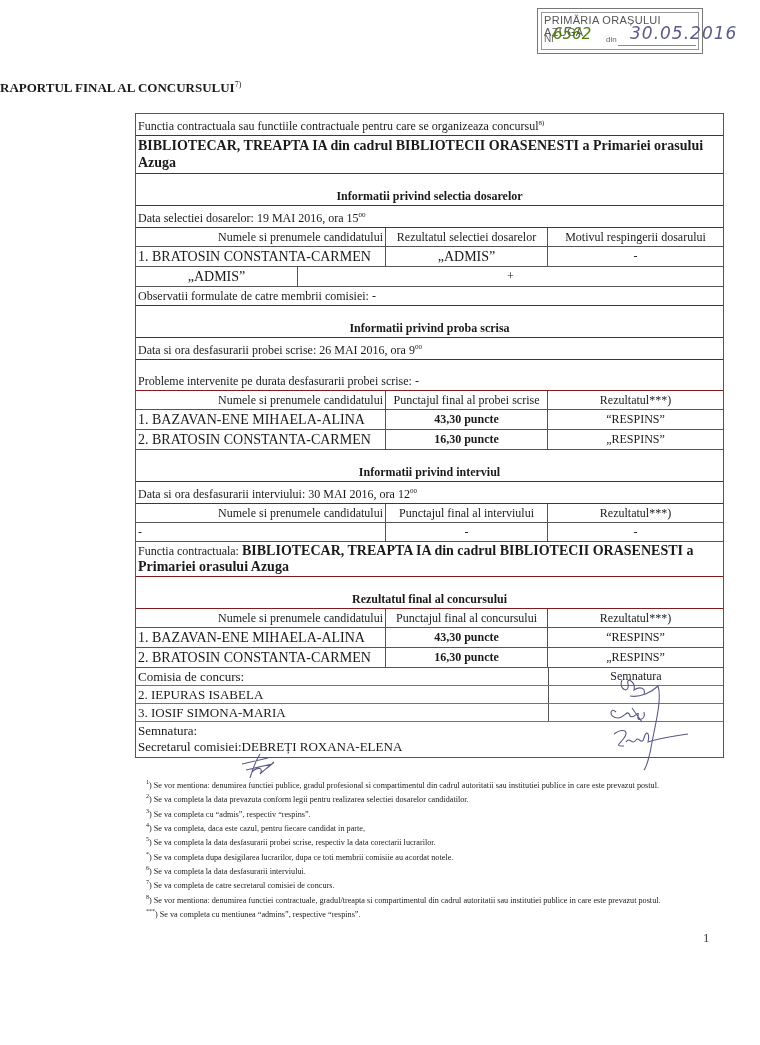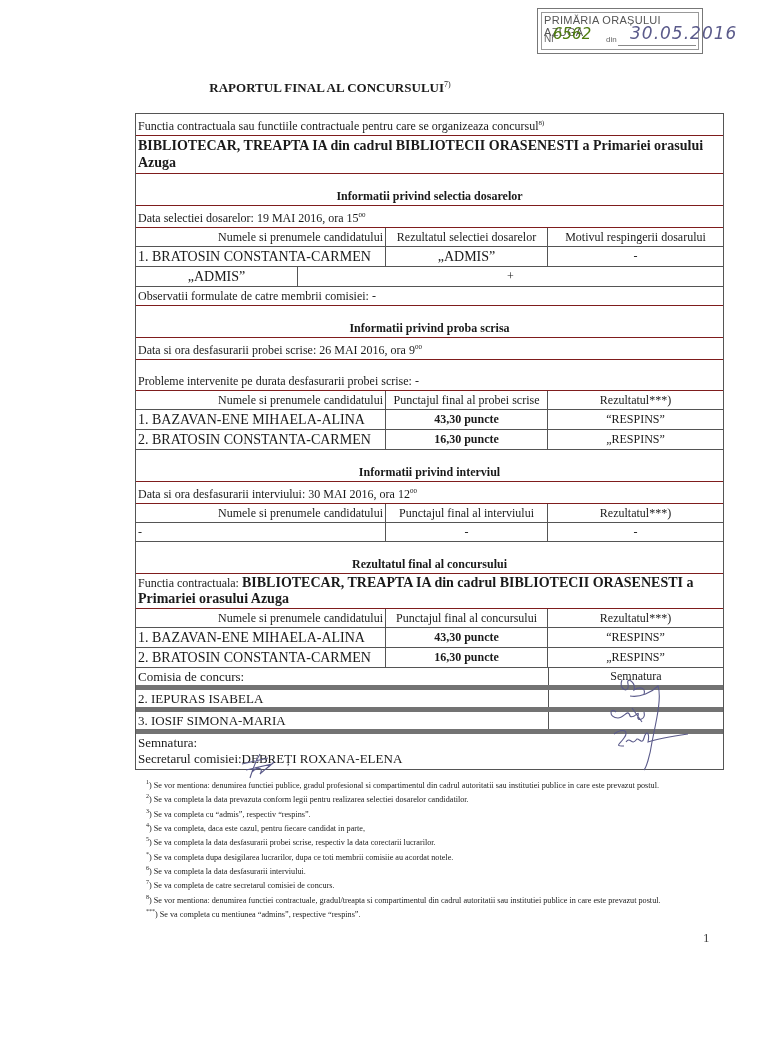--- a/index.html
+++ b/index.html
@@ -13,40 +13,40 @@
   .stamp-no { position:absolute; left:6px; top:24px; font-family:"Liberation Sans", sans-serif;
               font-size:10px; color:#666; }
   .stamp-num { position:absolute; left:15px; top:16px; font-family:"DejaVu Sans", sans-serif;
                font-size:15px; color:#4d7c0f; font-style:italic; }
   .stamp-din { position:absolute; left:68px; top:26px; font-size:8px; color:#666;
                font-family:"Liberation Sans", sans-serif; }
   .stamp-date { position:absolute; left:92px; top:14px; font-size:17px; color:#5a5a8a;
                 font-style:italic; font-family:"DejaVu Sans", sans-serif; letter-spacing:1px; }
   .stamp-line { position:absolute; left:80px; right:6px; top:36px; border-bottom:1px solid #888; }
 
-  .title { position:absolute; left:16px; width:628px; top:80px; text-align:center;
+  .title { position:absolute; left:0; width:628px; top:80px; text-align:left;
            font-weight:bold; font-size:13px; }
   .title sup { font-size:8px; font-weight:normal; }
 
   .doc { position:absolute; left:135px; top:113px; width:587px; border:1px solid #555; border-bottom:none; }
   .row { border-bottom:1px solid #7f1d1d; font-size:12px; line-height:16px; padding:1px 2px; box-sizing:border-box; }
   .row.big { font-size:14px; font-weight:bold; line-height:17px; padding:1px 2px 2px 2px; }
   .row.heading { text-align:center; font-weight:bold; font-size:12px; padding-top:14px; }
   .row.tall { padding-top:13px; }
   .grid { display:flex; border-bottom:1px solid #555; }
   .grid > div { box-sizing:border-box; padding:1px 2px; font-size:12px; line-height:16px; }
   .c1 { width:250px; border-right:1px solid #555; }
   .c2 { width:162px; border-right:1px solid #555; text-align:center; }
   .c3 { flex:1; text-align:center; }
   .hdr .c1 { text-align:right; }
   .name { font-size:14px !important; line-height:17px !important; }
   .bold { font-weight:bold; }
   .mixed b { font-size:14px; }
   .mixed { font-size:12px; }
-  .comm { display:flex; border-bottom:5px solid #737373; }
+  .comm { display:flex; border-bottom:1px solid #737373; }
   .comm .cn { width:413px; border-right:1px solid #555; font-size:13px; line-height:17px; padding:0 2px; box-sizing:border-box; }
   .comm .cs { flex:1; text-align:center; font-size:12px; line-height:17px; position:relative; }
   sup { font-size:7px; }
   .secr { font-size:13px; line-height:16px; padding:1px 2px 2px 2px; border-bottom:1px solid #555; }
   .sig { position:absolute; pointer-events:none; }
   .footnotes { position:absolute; left:146px; top:777px; width:580px; font-size:8.2px; line-height:10.6px; }
   .footnotes .fn { white-space:normal; }
   .footnotes sup { font-size:6px; }
   .pageno { position:absolute; left:703px; top:930px; font-size:13px; color:#444; }
 </style>
@@ -113,22 +113,22 @@
     <div class="c1">Numele si prenumele candidatului</div>
     <div class="c2">Punctajul final al interviului</div>
     <div class="c3">Rezultatul***)</div>
   </div>
   <div class="grid">
     <div class="c1">-</div>
     <div class="c2">-</div>
     <div class="c3">-</div>
   </div>
 
+  <div class="row mixed"><span>Functia contractuala: </span><b>BIBLIOTECAR, TREAPTA IA din cadrul BIBLIOTECII ORASENESTI a Primariei orasului Azuga</b></div>
   <div class="row heading">Rezultatul final al concursului</div>
-  <div class="row mixed"><span>Functia contractuala: </span><b>BIBLIOTECAR, TREAPTA IA din cadrul BIBLIOTECII ORASENESTI a Primariei orasului Azuga</b></div>
   <div class="grid hdr">
     <div class="c1">Numele si prenumele candidatului</div>
     <div class="c2">Punctajul final al concursului</div>
     <div class="c3">Rezultatul***)</div>
   </div>
   <div class="grid">
     <div class="c1 name">1. BAZAVAN-ENE MIHAELA-ALINA</div>
     <div class="c2 bold">43,30 puncte</div>
     <div class="c3">“RESPINS”</div>
   </div>

